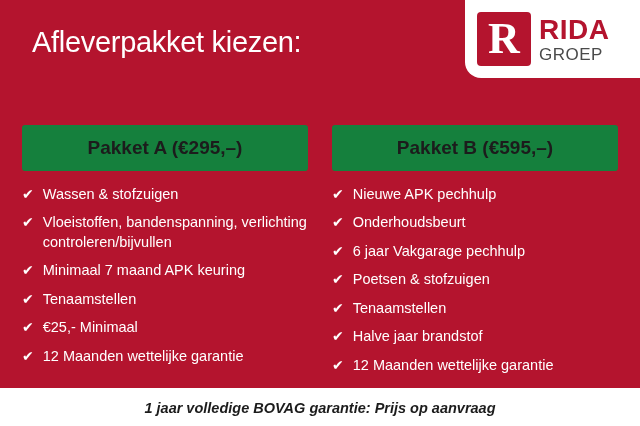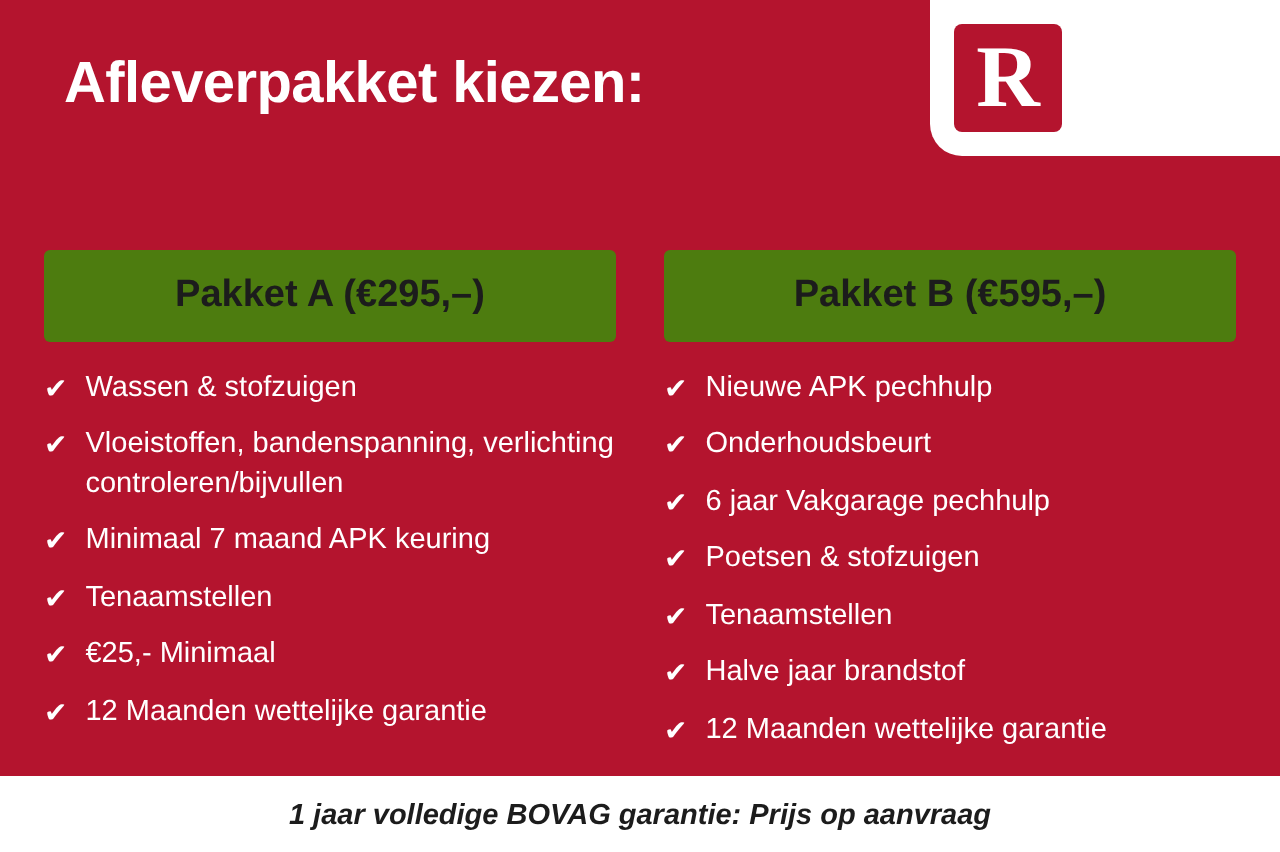--- a/index.html
+++ b/index.html
@@ -65,36 +65,36 @@
     display: block;
     margin-top: 2px;
   }
 
   
   #page-title {
     position: absolute;
     left: 32px;
     top: 26px;
     font-size: 29px;
-    font-weight: bold;
+    font-weight: normal;
     letter-spacing: -0.3px;
   }
 
   
   #columns {
     position: absolute;
     left: 22px;
     right: 22px;
     top: 125px;
     display: flex;
     gap: 24px;
   }
   .package { flex: 1 1 0; min-width: 0; }
   .pkg-header {
-    background: #4d7c0f;
+    background: #15803d;
     color: #1c1c1c;
     text-align: center;
     font-weight: bold;
     font-size: 19px;
     padding: 12px 6px;
     border-radius: 3px;
   }
   .pkg-list { margin-top: 14px; }
   .pkg-item {
     display: flex;
@@ -134,20 +134,24 @@
 </style>
 </head>
 <body>
 
 <div id="root">
 
   <div id="logo-card">
     <div id="logo-mark">
       <span class="r-glyph">R</span>
     </div>
+    <div id="logo-text">
+      <span class="brand">RIDA</span>
+      <span class="sub">GROEP</span>
+    </div>
   </div>
 
   <h1 id="page-title">Afleverpakket kiezen:</h1>
 
   <div id="columns">
 
     <div class="package">
       <div class="pkg-header">Pakket A (€295,–)</div>
       <div class="pkg-list">
         <div class="pkg-item">

